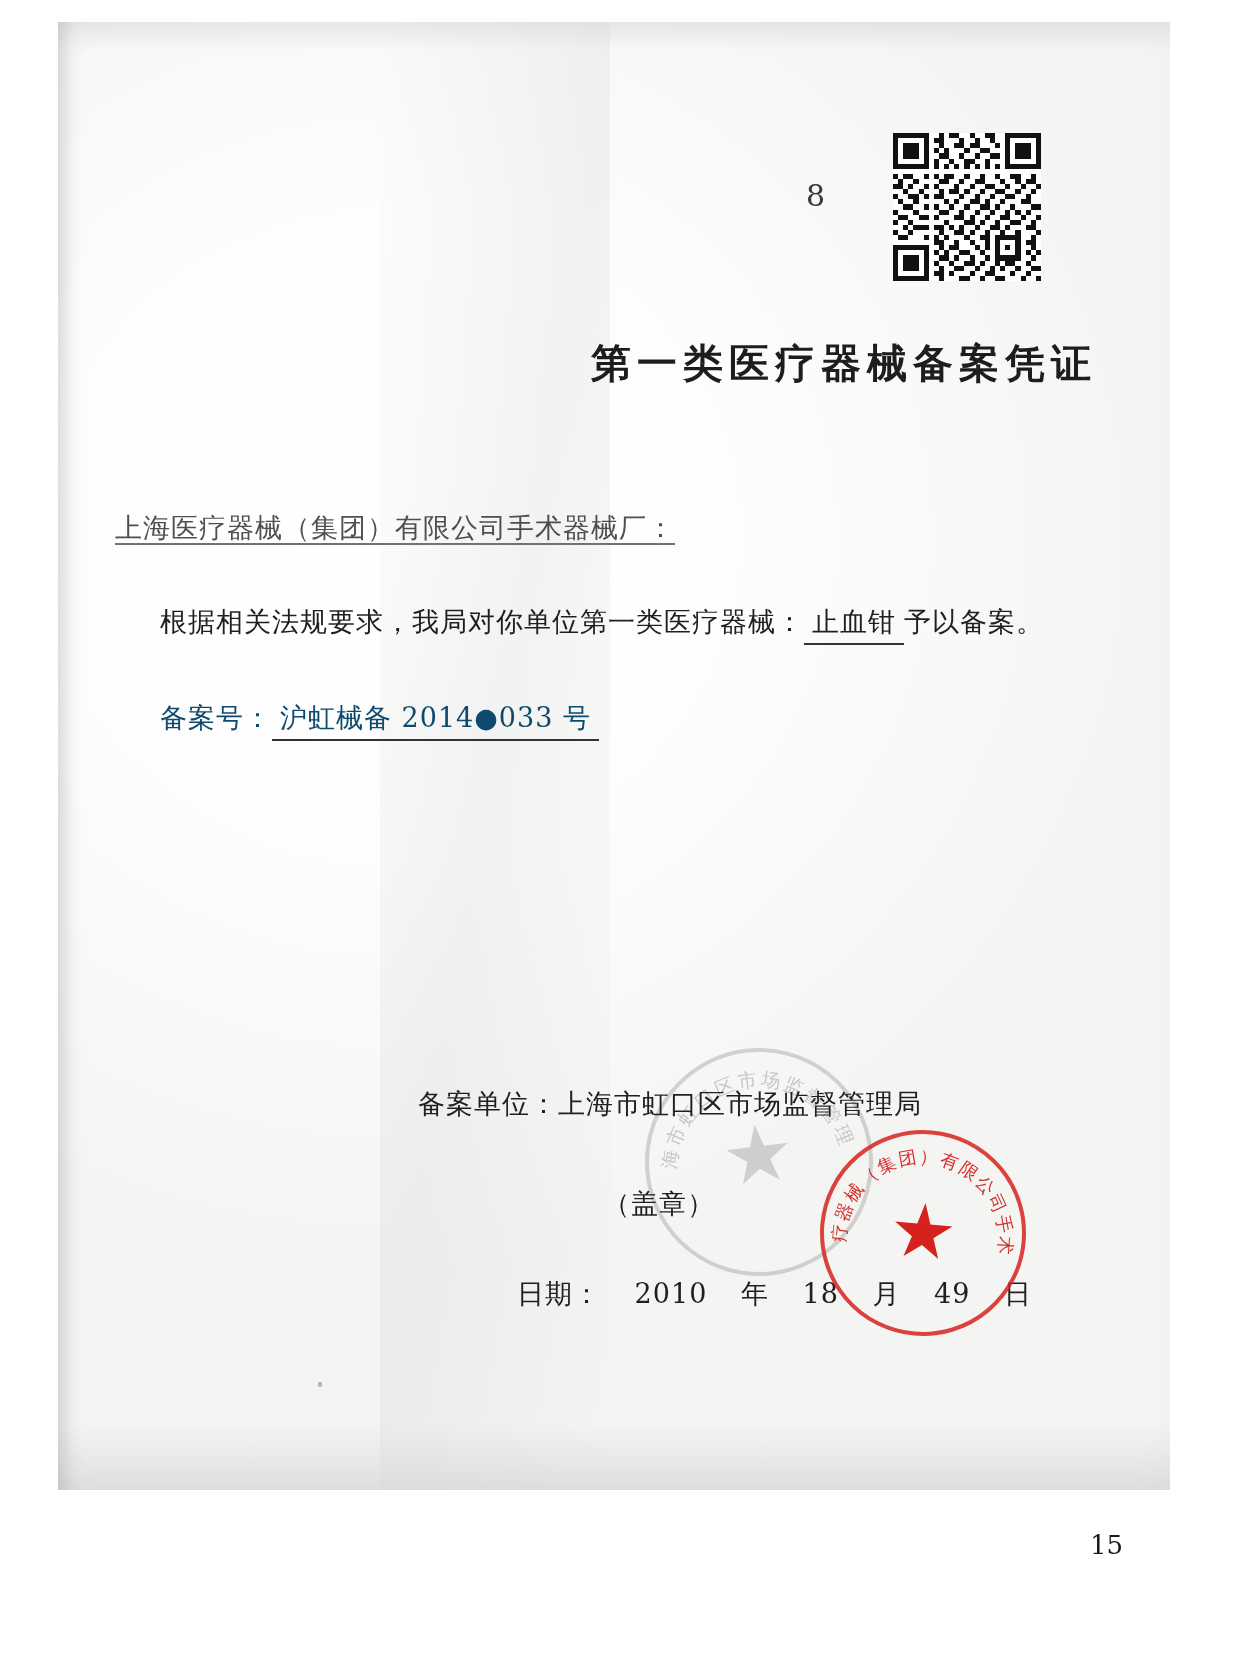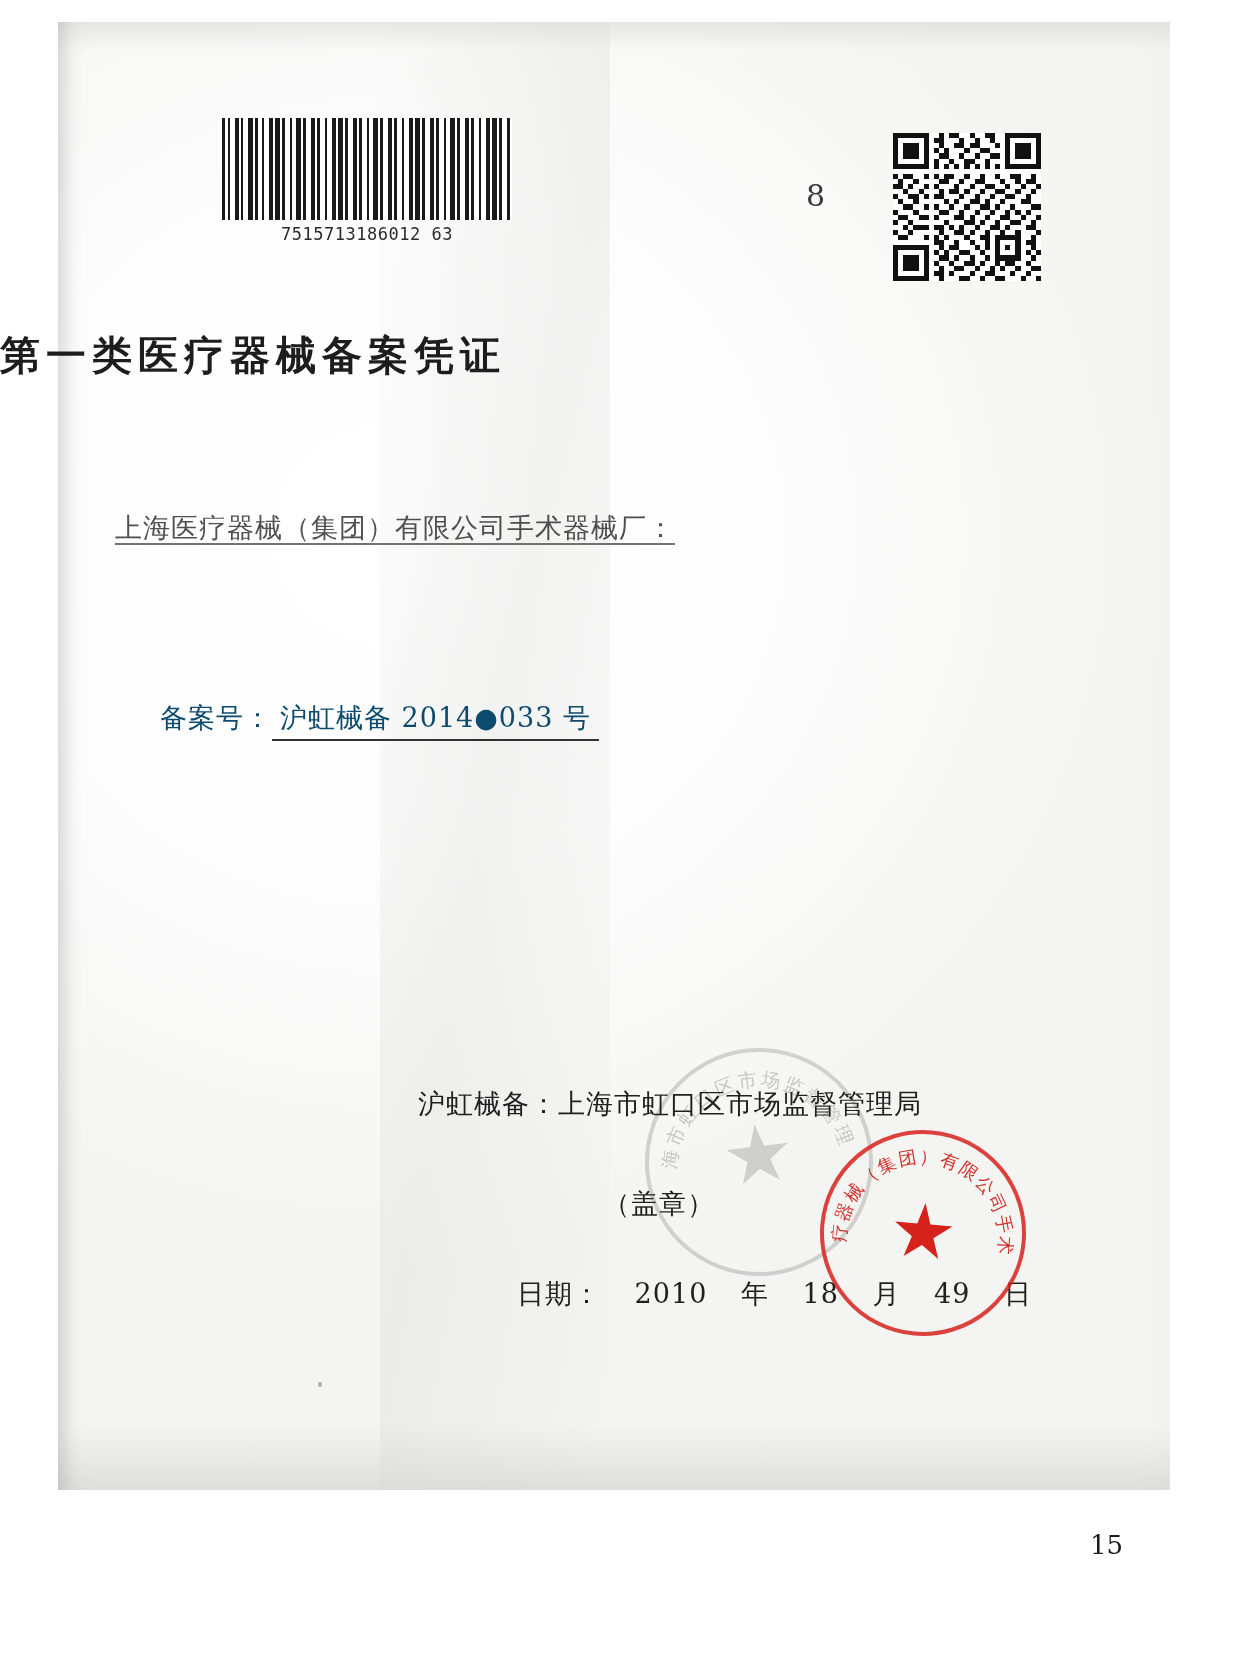--- a/index.html
+++ b/index.html
@@ -147,23 +147,23 @@
     width: 148px;
     height: 148px;
     background: #ffffff;
   }
   .qr-canvas { display: block; }
 
   
   .doc-title {
     position: absolute;
     left: 0;
-    top: 328px;
+    top: 336px;
     width: 1097px;
-    text-align: left;
+    text-align: right;
     font-family: "DejaVu Serif", "Liberation Serif", serif;
     font-size: 40px;
     letter-spacing: 6px;
     color: #1d1d1d;
     font-weight: 600;
   }
 
   
   .addressee {
     position: absolute;
@@ -327,24 +327,20 @@
 <body>
 
 <div class="page">
 
   <div class="scan-sheet"></div>
   <div class="scan-shadow-left"></div>
   <div class="scan-shadow-top"></div>
   <div class="scan-shadow-bottom"></div>
   <div class="scan-crease"></div>
 
-  <div class="barcode-block">
-    <div class="barcode-bars"></div>
-    <div class="barcode-number">7515713186012 63</div>
-  </div>
 
   <div class="corner-number">8</div>
 
   <div class="qr-block">
     <svg class="qr-canvas" width="148" height="148" viewBox="0 0 29 29" shape-rendering="crispEdges" aria-hidden="true">
       <rect width="29" height="29" fill="#ffffff"></rect>
       <g fill="#111111">
 
         <rect x="0" y="0" width="7" height="1"></rect>
           <rect x="0" y="6" width="7" height="1"></rect>
@@ -568,39 +564,42 @@
       </g>
     </svg>
   </div>
 
   <div class="doc-title">第一类医疗器械备案凭证</div>
 
   <div class="addressee">
     <span class="underlined">上海医疗器械（集团）有限公司手术器械厂：</span>
   </div>
 
+  <div class="para">
+    <span>根据相关法规要求，我局对你单位第一类医疗器械：</span><span class="fill-blank">止血钳</span><span>予以备案。</span>
+  </div>
 
   <div class="record-line">
     <span>备案号：</span><span class="fill-blank">沪虹械备 2014●033 号</span>
   </div>
 
   <div class="stamp-gray">
     <svg class="arc-text" viewBox="0 0 220 220" aria-hidden="true">
       <defs>
         <path id="grayArc" d="M 26,118 A 84,84 0 0 1 194,118"></path>
       </defs>
       <text>
         <textPath href="#grayArc" startOffset="50%" text-anchor="middle">上海市虹口区市场监督管理局</textPath>
       </text>
     </svg>
     <div class="star"></div>
   </div>
 
   <div class="sig-org">
-    <span>沪虹械备：</span><span>上海市虹口区市场监督管理局</span>
+    <span>备案单位：</span><span>上海市虹口区市场监督管理局</span>
   </div>
 
   <div class="sig-seal-note">（盖章）</div>
 
   <div class="sig-date">
     <span>日期：</span>
     <span>2010</span>
     <span>年</span>
     <span>18</span>
     <span>月</span>

